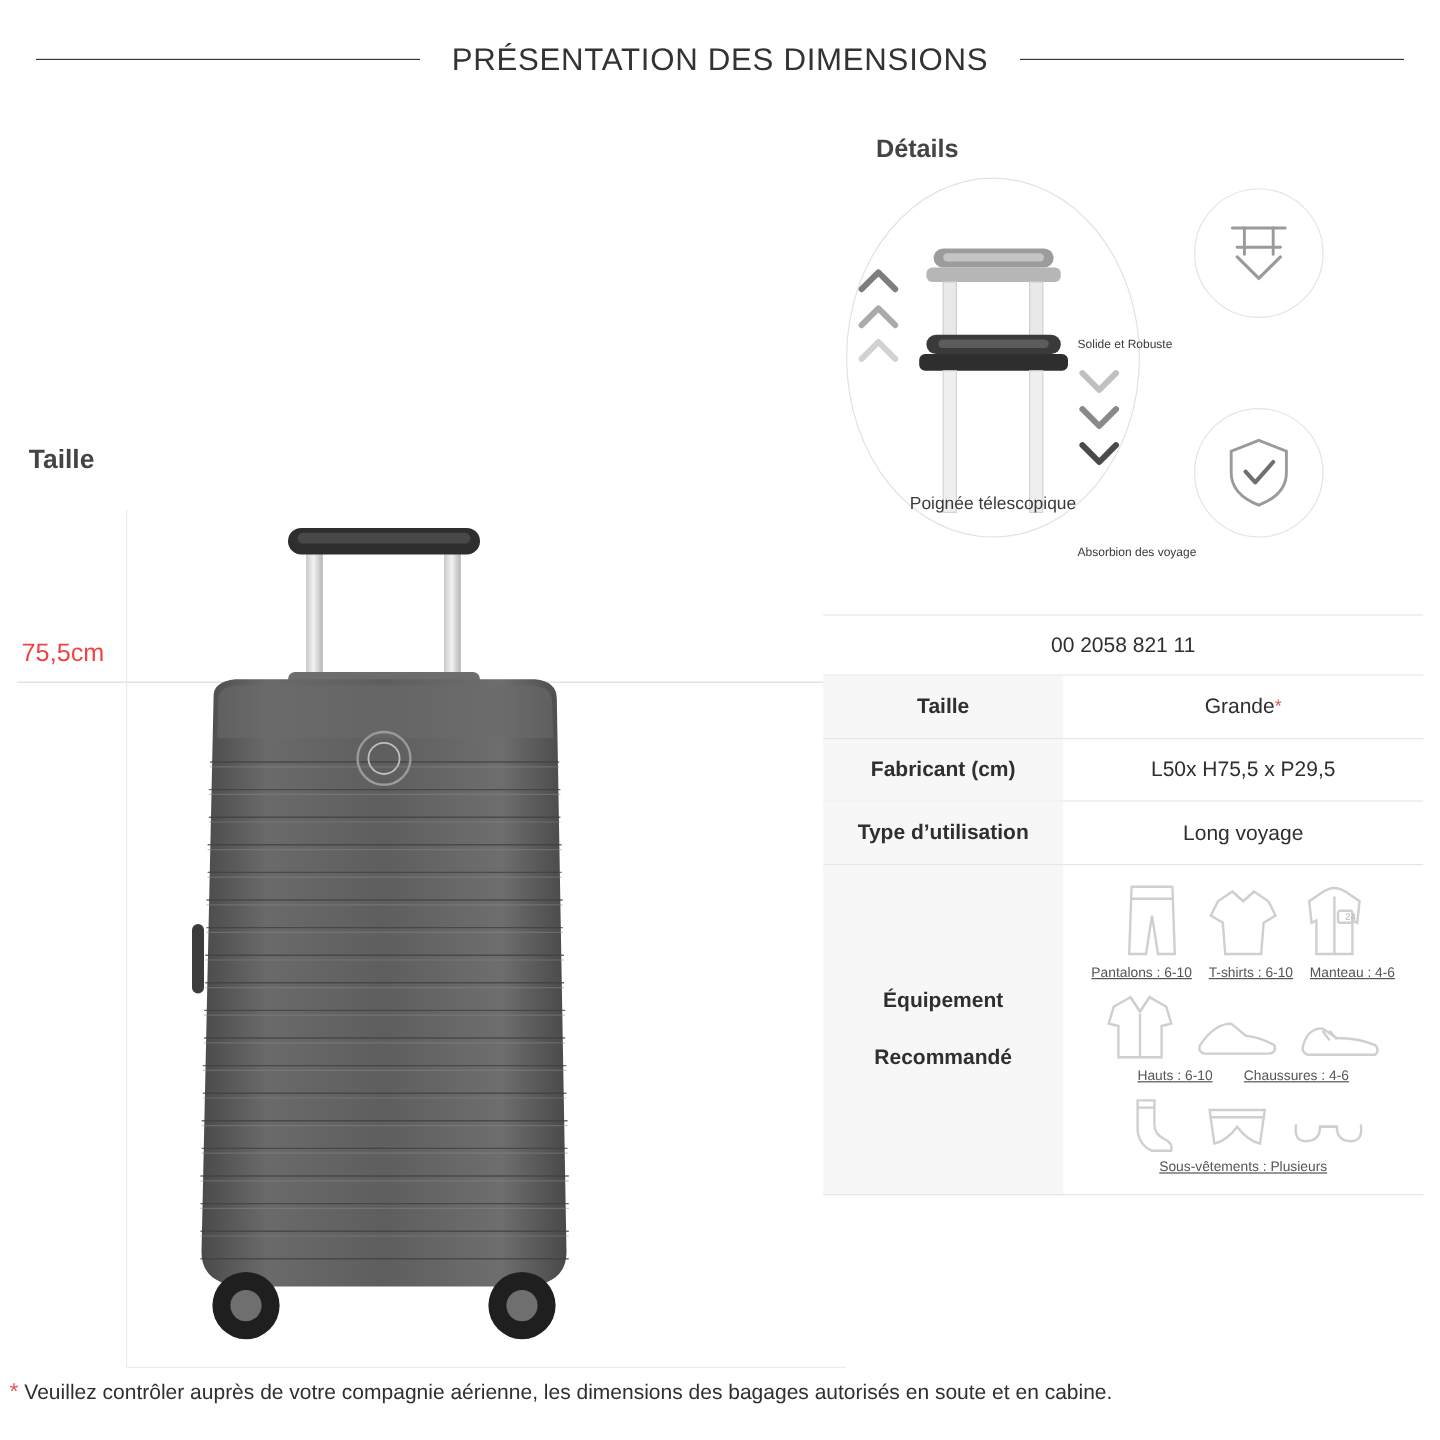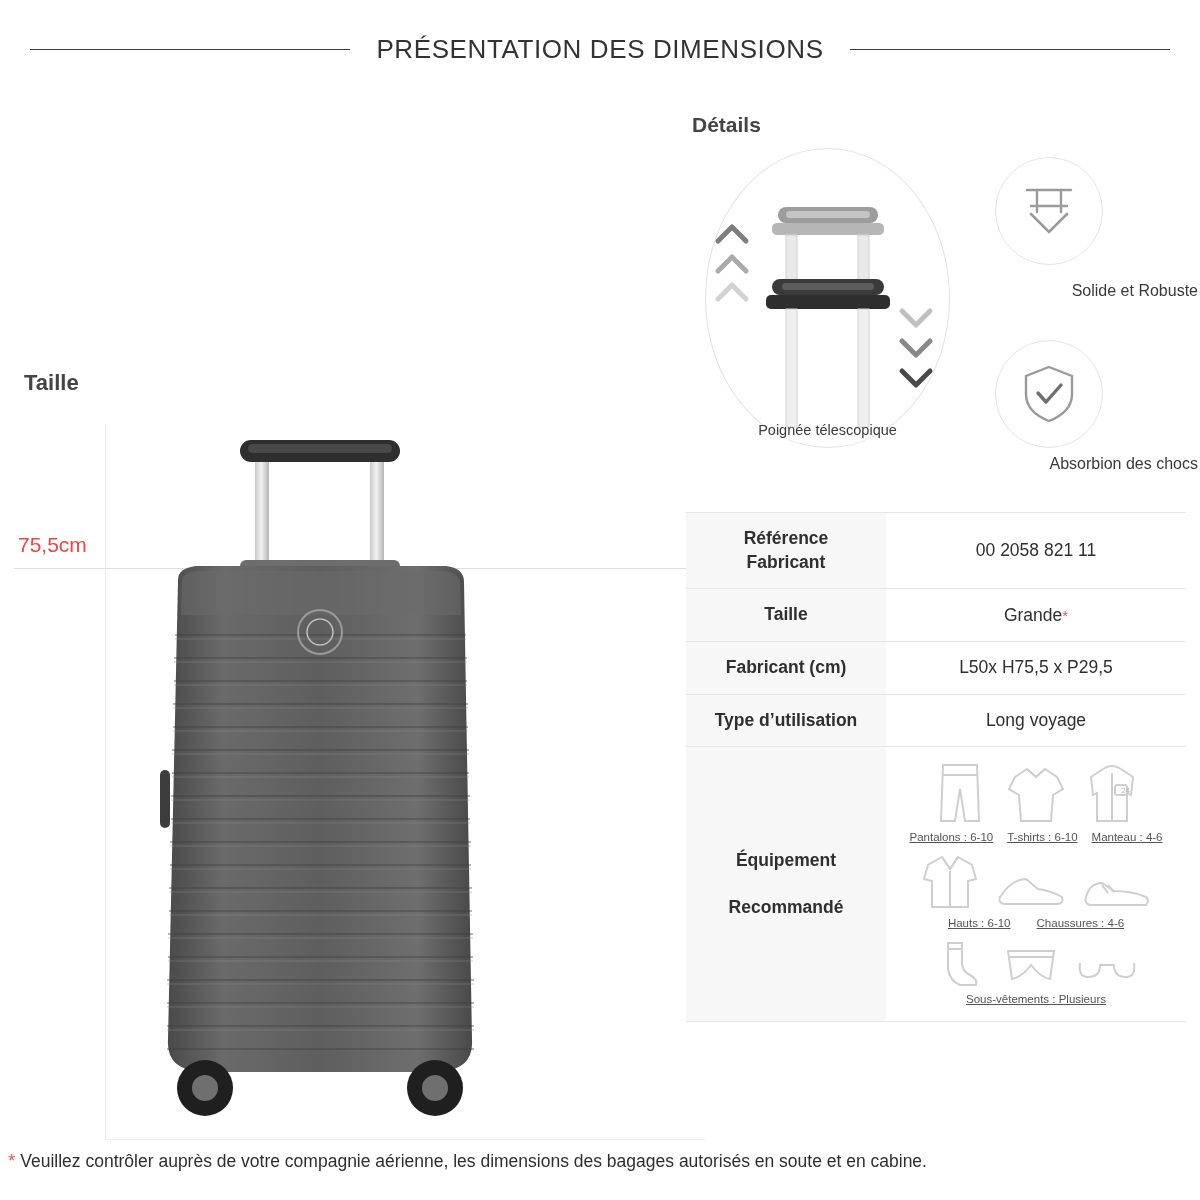--- a/index.html
+++ b/index.html
@@ -44,41 +44,41 @@
   .measure-text {
     position: absolute; left: 18px; top: 533px;
     font-size: 21px; color: #ef4444;
   }
 
   
   .suitcase { position: absolute; left: 120px; top: 440px; width: 400px; height: 690px; }
 
   
   .details-label {
-    position: absolute; left: 692px; top: 113px;
+    position: absolute; left: 730px; top: 113px;
     font-size: 21px; font-weight: 700; color: #444;
   }
   .handle-oval {
     position: absolute; left: 705px; top: 148px; width: 245px; height: 300px;
     border: 1px solid #e2e2e2; border-radius: 50%;
   }
   .handle-caption {
-    position: absolute; left: 705px; top: 422px; width: 245px;
+    position: absolute; left: 705px; top: 412px; width: 245px;
     text-align: center; font-size: 14.5px; color: #3a3a3a;
   }
 
   .circle-icon {
     position: absolute; width: 108px; height: 108px; border-radius: 50%;
     border: 1px solid #e4e4e4; display: flex; align-items: center; justify-content: center;
   }
   #icon-solid { left: 995px; top: 157px; }
   #icon-shock { left: 995px; top: 340px; }
   .icon-caption {
-    position: absolute; width: 300px; text-align: right;
-    font-size: 16px; color: #3a3a3a;
+    position: absolute; width: 300px; text-align: left;
+    font-size: 10px; color: #3a3a3a;
   }
   #cap-solid { left: 898px; top: 282px; }
   #cap-shock { left: 898px; top: 455px; }
 
   
   .spec-table {
     position: absolute; left: 686px; top: 512px; width: 500px;
     border-collapse: collapse; font-size: 0;
   }
   .spec-row { display: flex; border-top: 1px solid #e6e6e6; }
@@ -257,31 +257,25 @@
     </svg>
   </div>
   <div class="icon-caption" id="cap-solid">Solide et Robuste</div>
 
   <div class="circle-icon" id="icon-shock">
     <svg width="58" height="64" viewBox="0 0 58 64">
       <path d="M29 5 L52 14 V32 Q52 50 29 59 Q6 50 6 32 V14 Z" fill="none" stroke="#9a9a9a" stroke-width="2.4"></path>
       <polyline points="18,31 26,40 41,23" fill="none" stroke="#6f6f6f" stroke-width="3.4" stroke-linecap="round" stroke-linejoin="round"></polyline>
     </svg>
   </div>
-  <div class="icon-caption" id="cap-shock">Absorbion des chocs</div>
+  <div class="icon-caption" id="cap-shock">Absorbion des voyage</div>
 
   <div class="spec-table">
 
     <div class="spec-row">
-      <div class="spec-key">
-        <span>
-          <span>Référence</span><br>
-          <span>Fabricant</span>
-        </span>
-      </div>
       <div class="spec-val">00 2058 821 11</div>
     </div>
 
     <div class="spec-row">
       <div class="spec-key">Taille</div>
       <div class="spec-val">
         <span>Grande</span>
           <span class="star">*</span>
       </div>
     </div>

